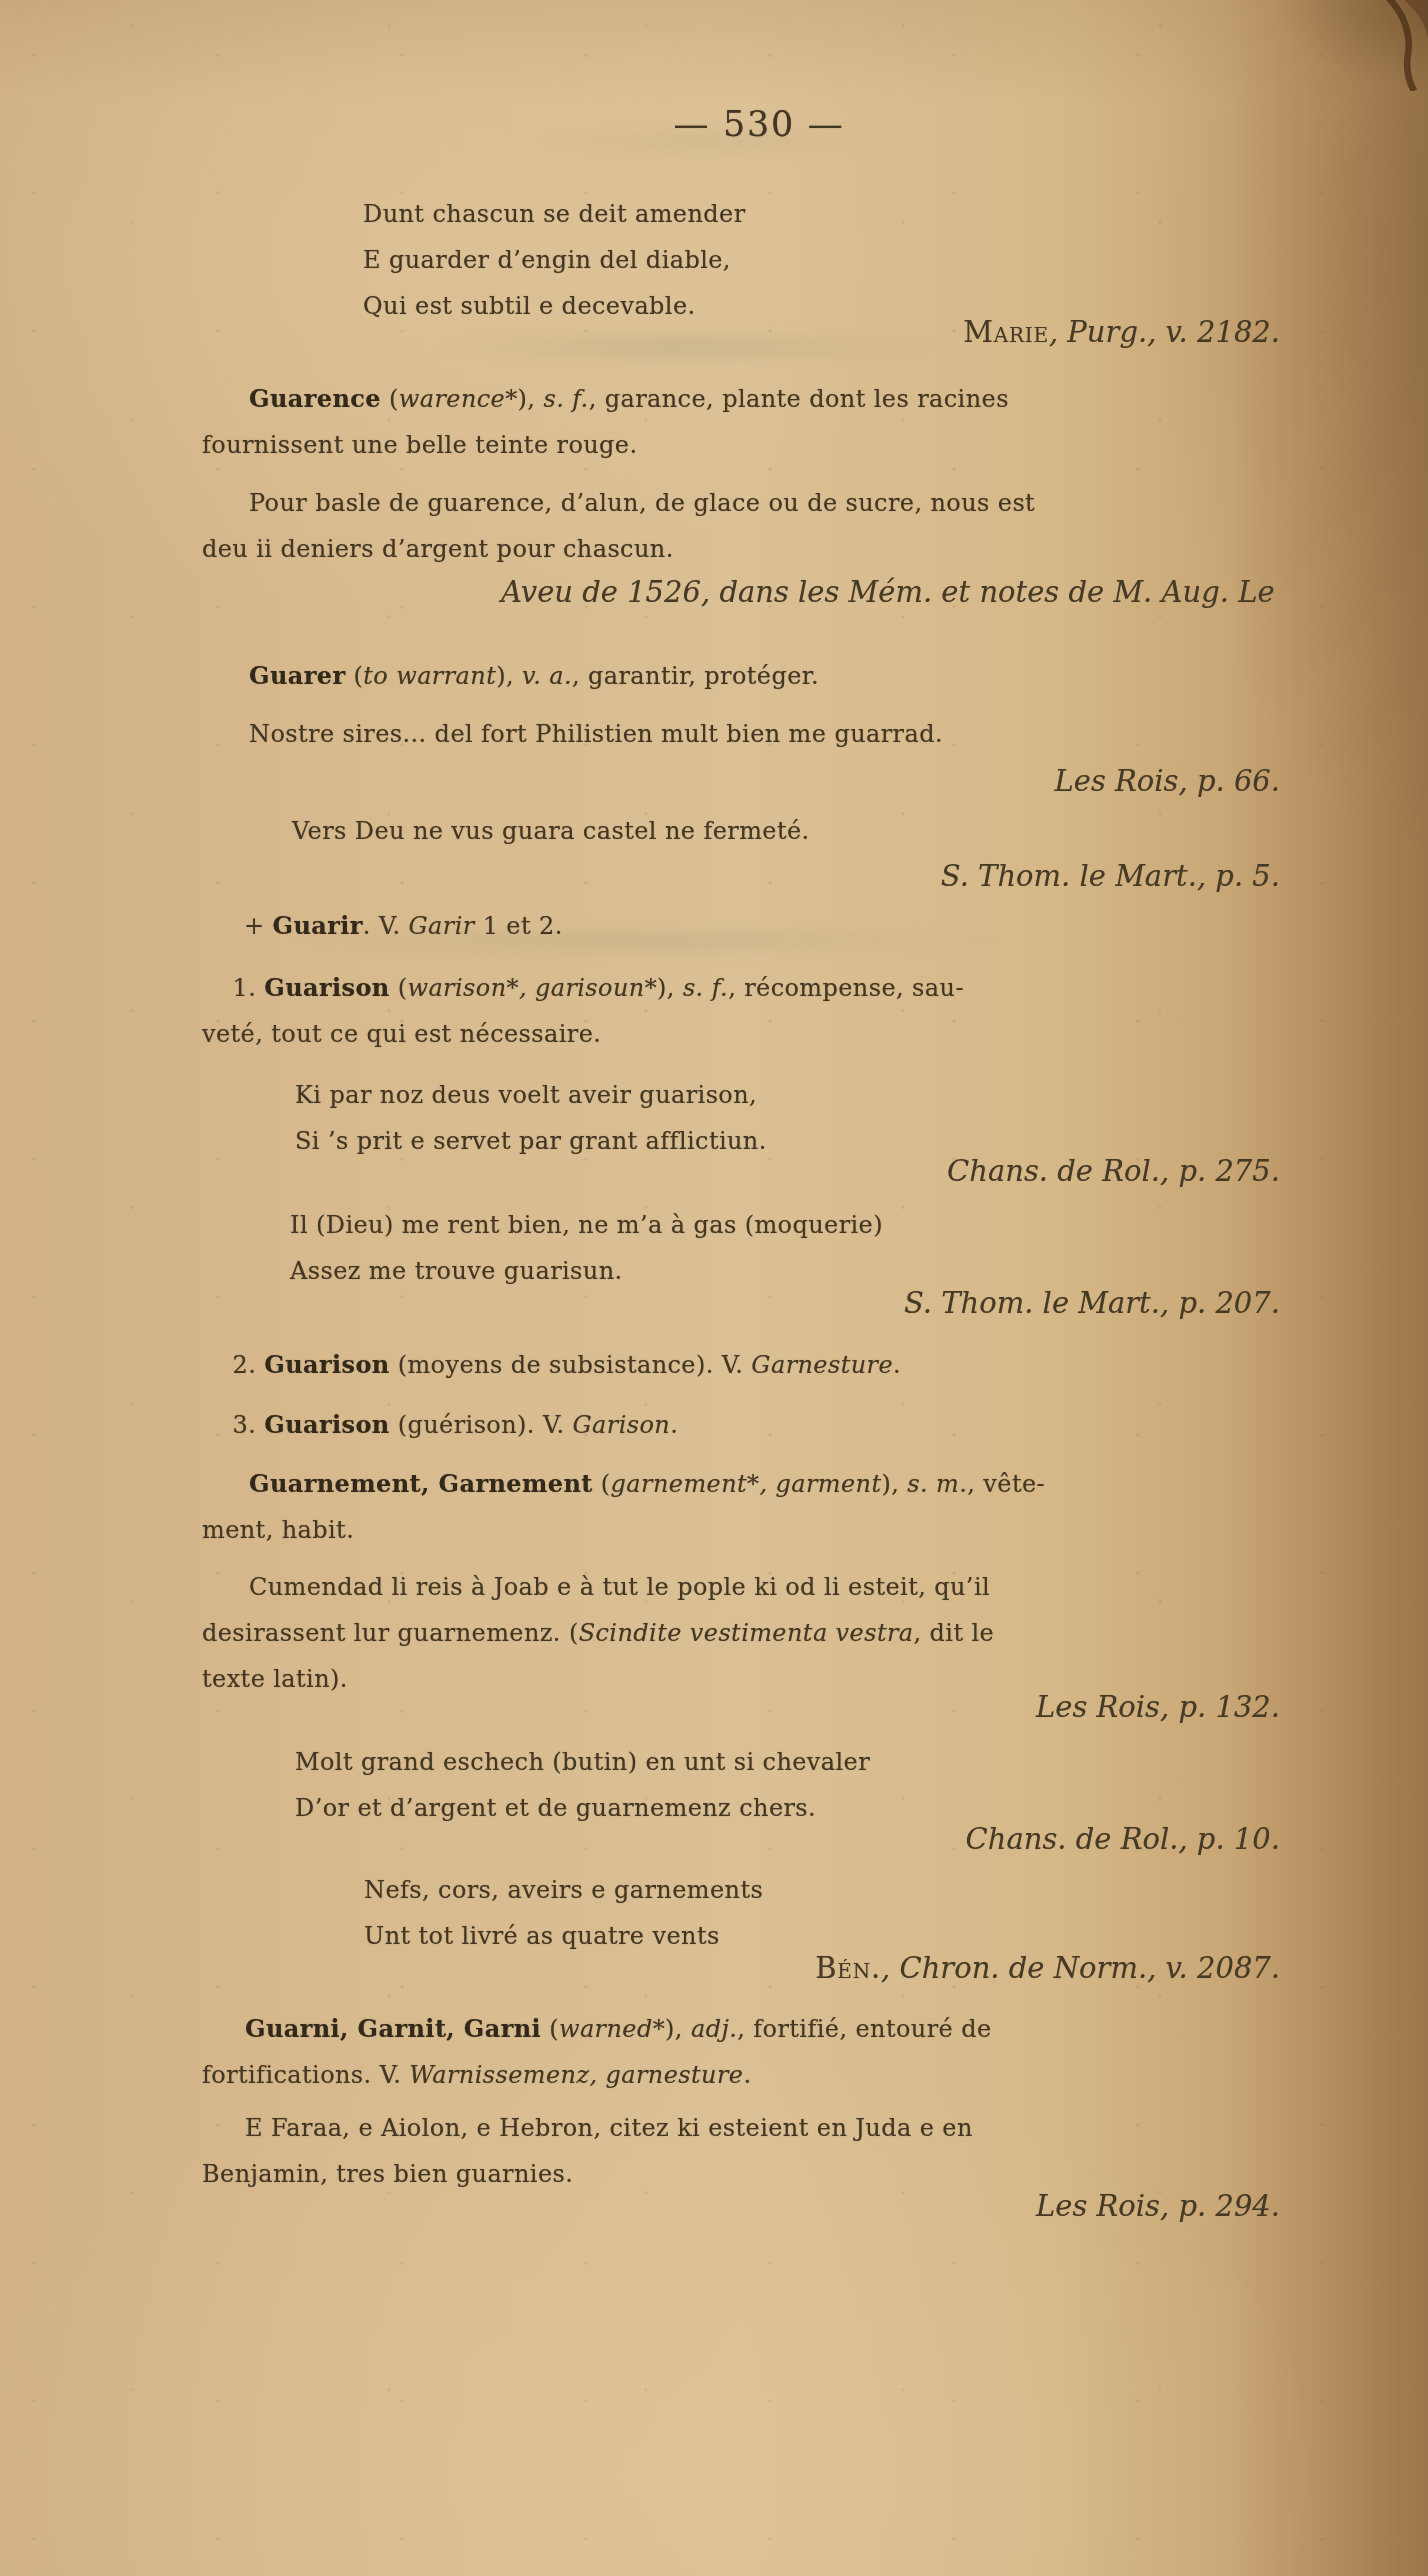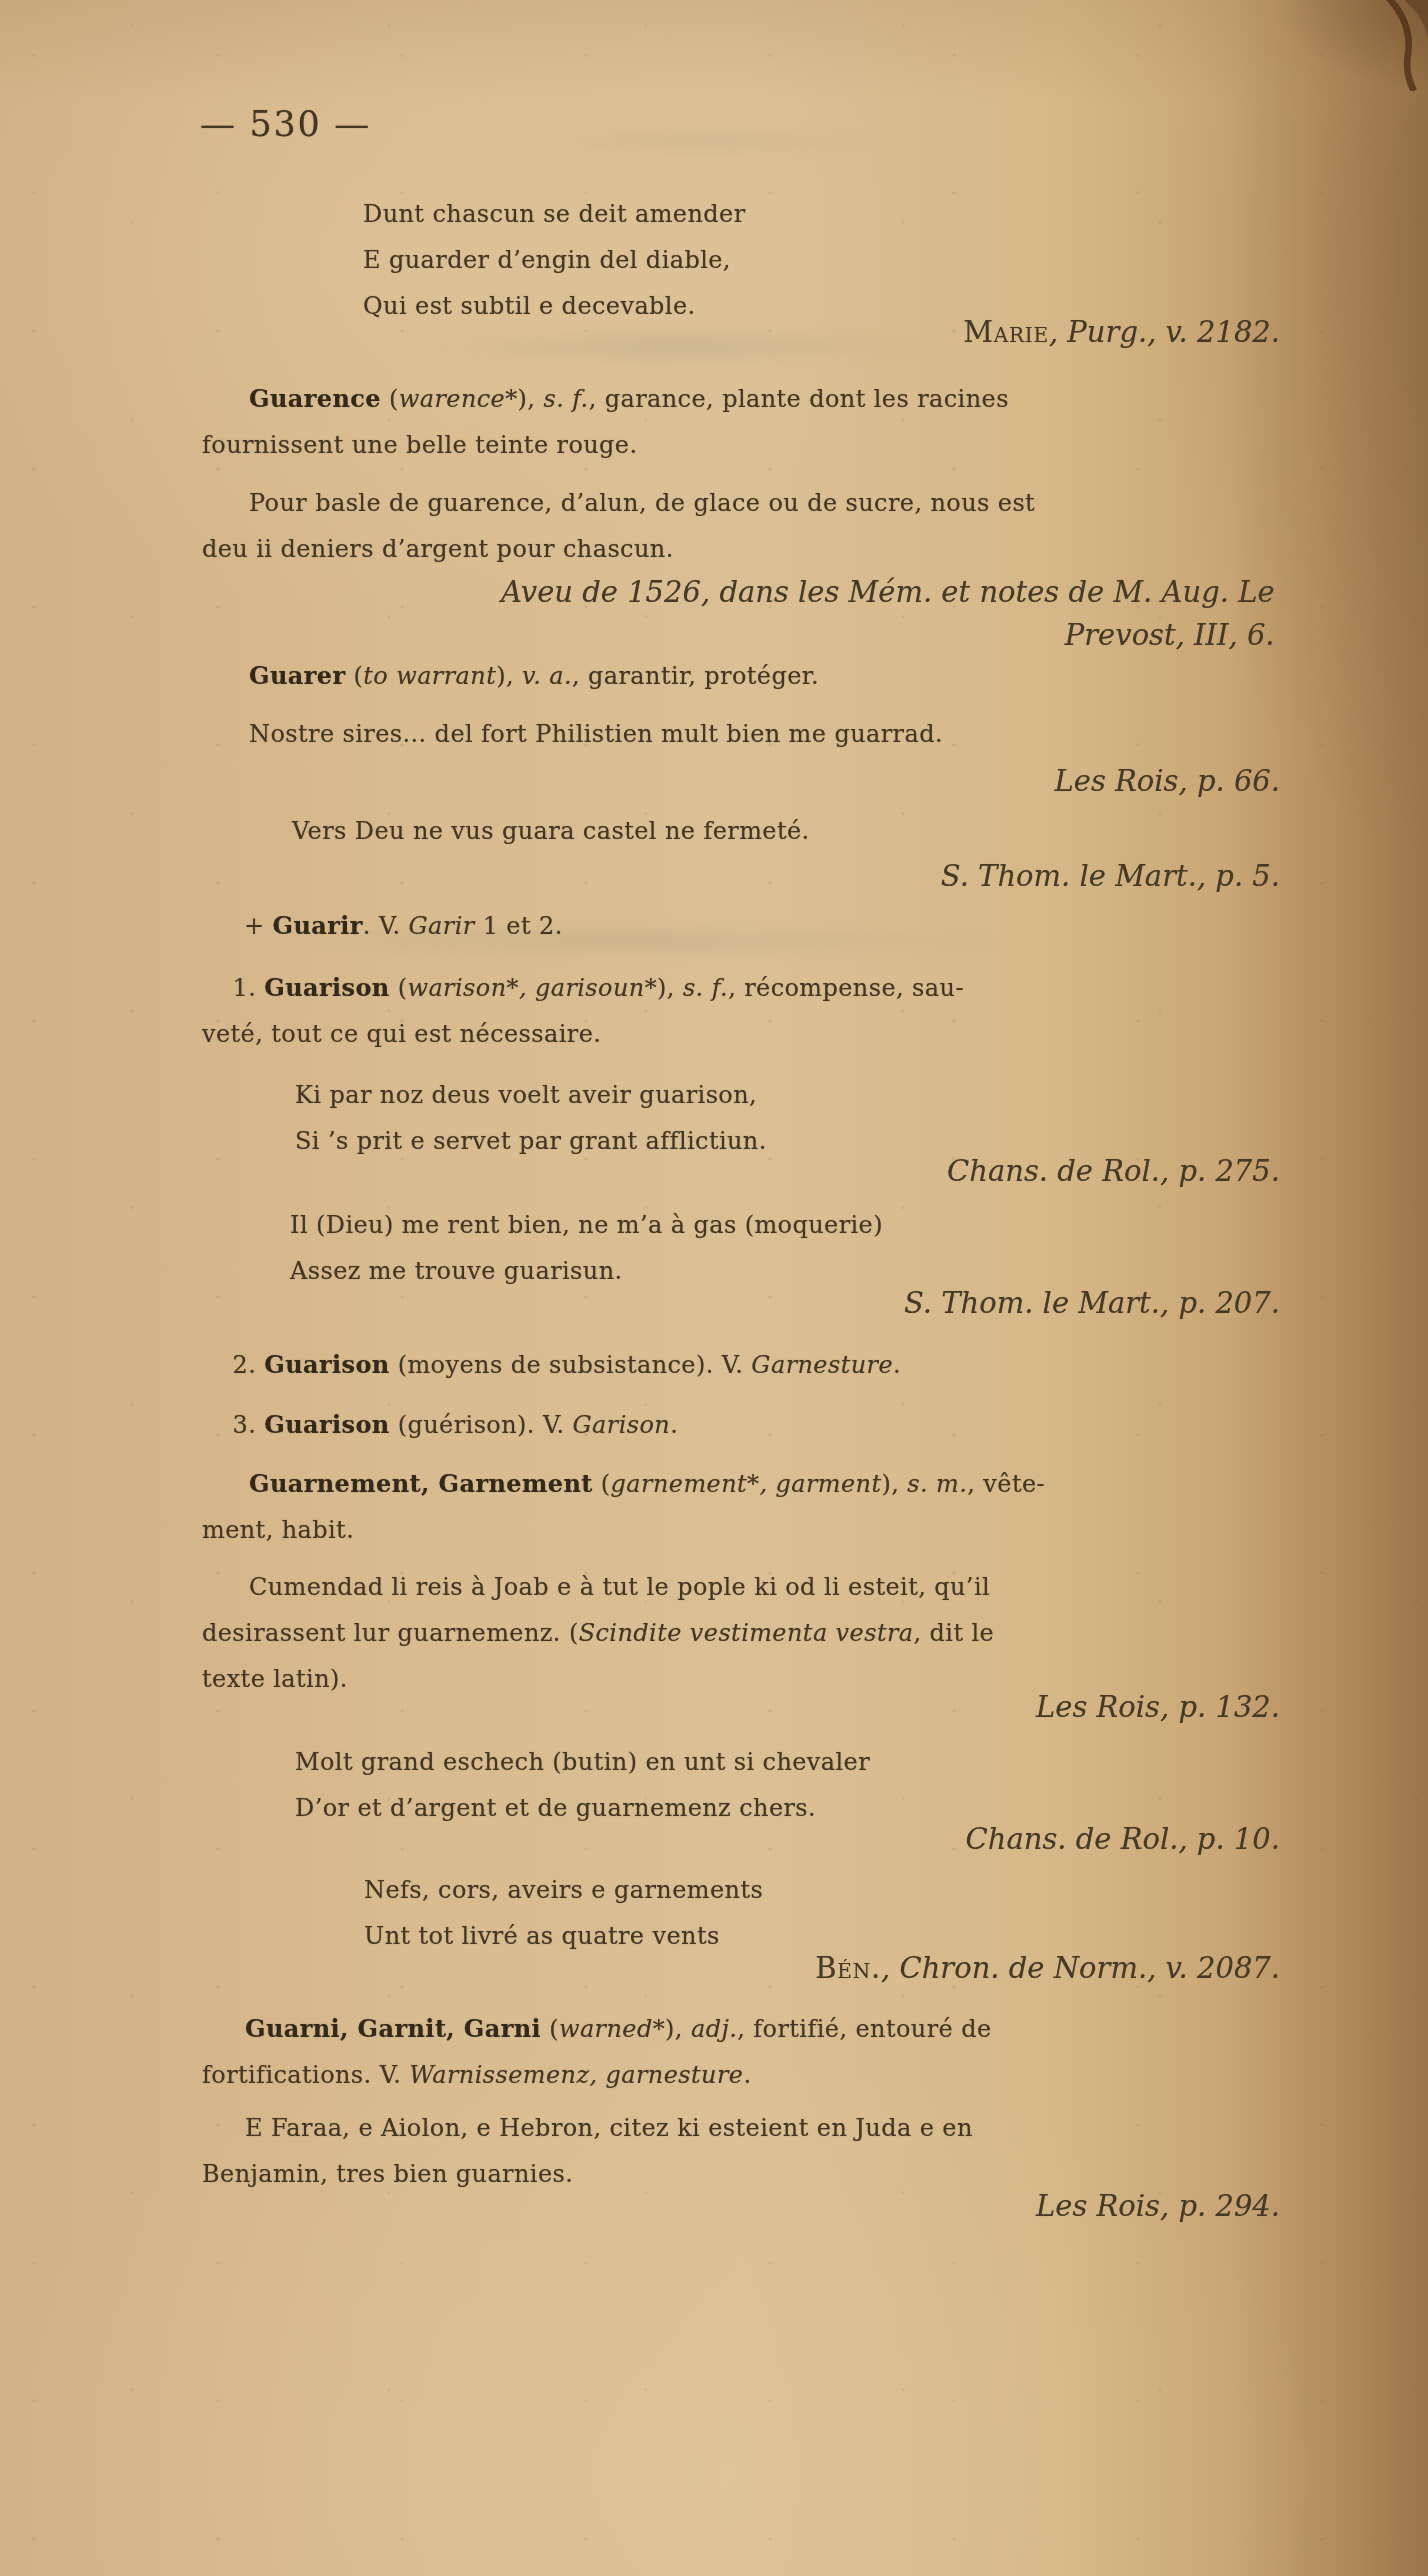--- a/index.html
+++ b/index.html
@@ -32,22 +32,22 @@
     background-size:100% 100%,100% 100%,100% 100%,100% 100%,100% 100%,184px 138px,257px 197px,100% 100%;
     background-repeat:no-repeat,no-repeat,no-repeat,no-repeat,no-repeat,repeat,repeat,no-repeat;
   }
   .abs{position:absolute;}
   .body-text{
     font-size:24px;line-height:46px;letter-spacing:0.4px;
     white-space:pre-line;
     text-shadow:0 0 1px rgba(67,55,35,.5);
   }
   .pageno{
-    font-size:35px;letter-spacing:1.7px;
-    left:200px;width:1098px;
+    font-size:35px;letter-spacing:1.7px;text-align:center;
+    left:210px;width:1098px;
     text-shadow:0 0 1px rgba(67,55,35,.5);
   }
   .cite{
     font-size:29px;line-height:41px;font-style:italic;color:#453a25;
     text-shadow:0 0 0.8px rgba(67,55,35,.4);
     white-space:nowrap;
   }
   .sc{font-style:normal;font-variant:small-caps;letter-spacing:0.8px;}
   .head{font-weight:bold;color:#33291b;}
   .it{font-style:italic;}
@@ -75,21 +75,20 @@
 Qui est subtil e decevable.</div>
   <div class="abs cite" style="top:312px;right:149px;"><span class="sc">Marie</span><span>, Purg., v. 2182.</span></div>
 
   <div class="abs body-text" style="left:202px;top:376px;width:1102px;text-indent:47px;"><span class="head">Guarence</span><span> (</span><span class="it">warence*</span><span>), </span><span class="it">s. f.</span><span>, garance, plante dont les racines
 fournissent une belle teinte rouge.</span></div>
 
   <div class="abs body-text" style="left:202px;top:480px;width:1102px;text-indent:47px;">Pour basle de guarence, d’alun, de glace ou de sucre, nous est
 deu ii deniers d’argent pour chascun.</div>
   <div class="abs cite" style="left:501px;top:571px;line-height:43px;text-align:right;">
       <div>Aveu de 1526, dans les Mém. et notes de M. Aug. Le</div>
-      <div style="margin-left:27px;">Prevost, III, 6.</div>
     </div>
 
   <div class="abs body-text" style="left:202px;top:653px;width:1102px;text-indent:47px;"><span class="head">Guarer</span><span> (</span><span class="it">to warrant</span><span>), </span><span class="it">v. a.</span><span>, garantir, protéger.</span></div>
 
   <div class="abs body-text" style="left:202px;top:711px;width:1102px;text-indent:47px;">Nostre sires... del fort Philistien mult bien me guarrad.</div>
   <div class="abs cite" style="top:761px;right:149px;">Les Rois, p. 66.</div>
 
   <div class="abs body-text" style="left:292px;top:808px;">Vers Deu ne vus guara castel ne fermeté.</div>
   <div class="abs cite" style="top:856px;right:149px;">S. Thom. le Mart., p. 5.</div>
 

